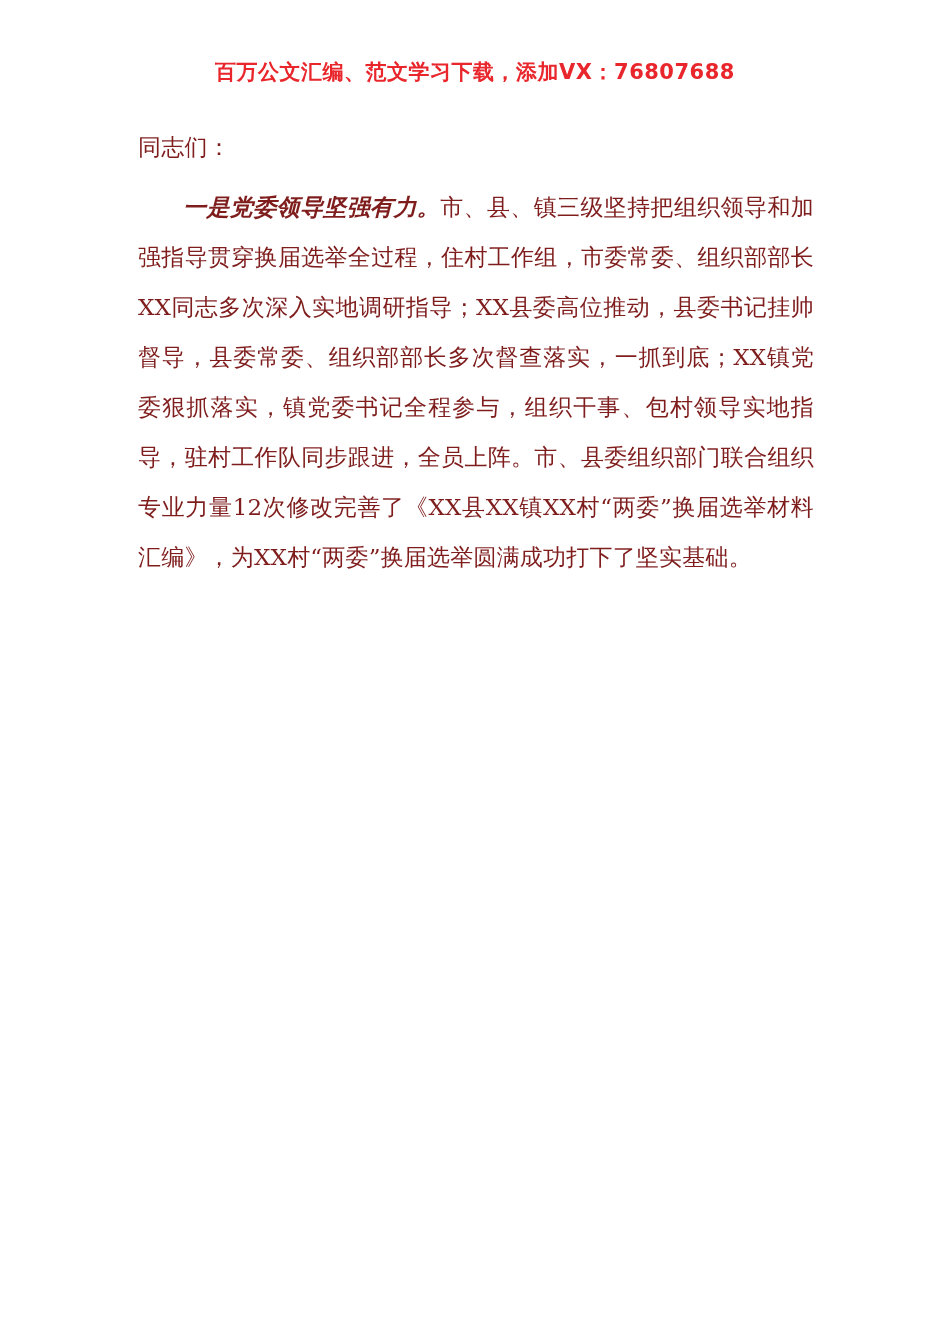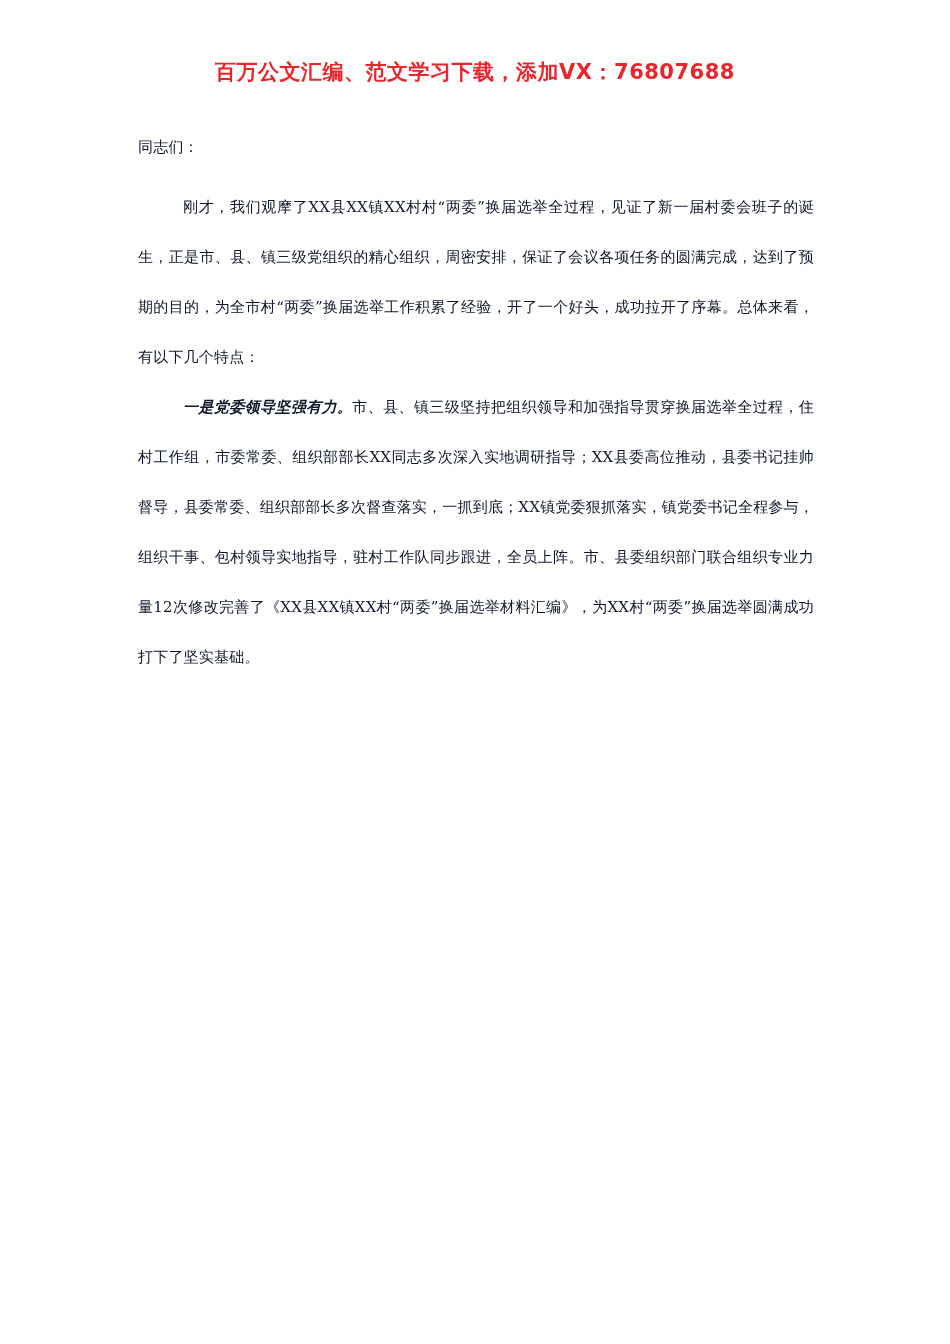--- a/index.html
+++ b/index.html
@@ -30,23 +30,23 @@
     white-space: nowrap;
   }
   .body-area {
     position: absolute;
     top: 122px;
     left: 138px;
     width: 676px;
   }
   p.para {
     margin: 0 0 0 0;
-    font-size: 15px;
+    font-size: 23px;
     line-height: 50px;
-    color: #0f172a;
+    color: #7f1d1d;
     text-align: justify;
     text-justify: inter-ideograph;
     letter-spacing: 0.2px;
   }
   p.salutation {
     text-indent: 0;
     margin-bottom: 10px;
   }
   p.indent {
     text-indent: 45px;
@@ -63,23 +63,20 @@
 <body>
 
 <div class="page">
 
   <div class="watermark">百万公文汇编、范文学习下载，添加VX：76807688</div>
 
   <div class="body-area">
 
     <p class="para salutation">同志们：</p>
 
-    <p class="para indent sp">
-      <span class="lead"></span><span>刚才，我们观摩了XX县XX镇XX村村“两委”换届选举全过程，见证了新一届村委会班子的诞生，正是市、县、镇三级党组织的精心组织，周密安排，保证了会议各项任务的圆满完成，达到了预期的目的，为全市村“两委”换届选举工作积累了经验，开了一个好头，成功拉开了序幕。总体来看，有以下几个特点：</span>
-    </p>
 
     <p class="para indent sp">
       <span class="lead">一是党委领导坚强有力。</span><span>市、县、镇三级坚持把组织领导和加强指导贯穿换届选举全过程，住村工作组，市委常委、组织部部长XX同志多次深入实地调研指导；XX县委高位推动，县委书记挂帅督导，县委常委、组织部部长多次督查落实，一抓到底；XX镇党委狠抓落实，镇党委书记全程参与，组织干事、包村领导实地指导，驻村工作队同步跟进，全员上阵。市、县委组织部门联合组织专业力量12次修改完善了《XX县XX镇XX村“两委”换届选举材料汇编》，为XX村“两委”换届选举圆满成功打下了坚实基础。</span>
     </p>
 
 
   </div>
 </div>
 
 </body></html>

